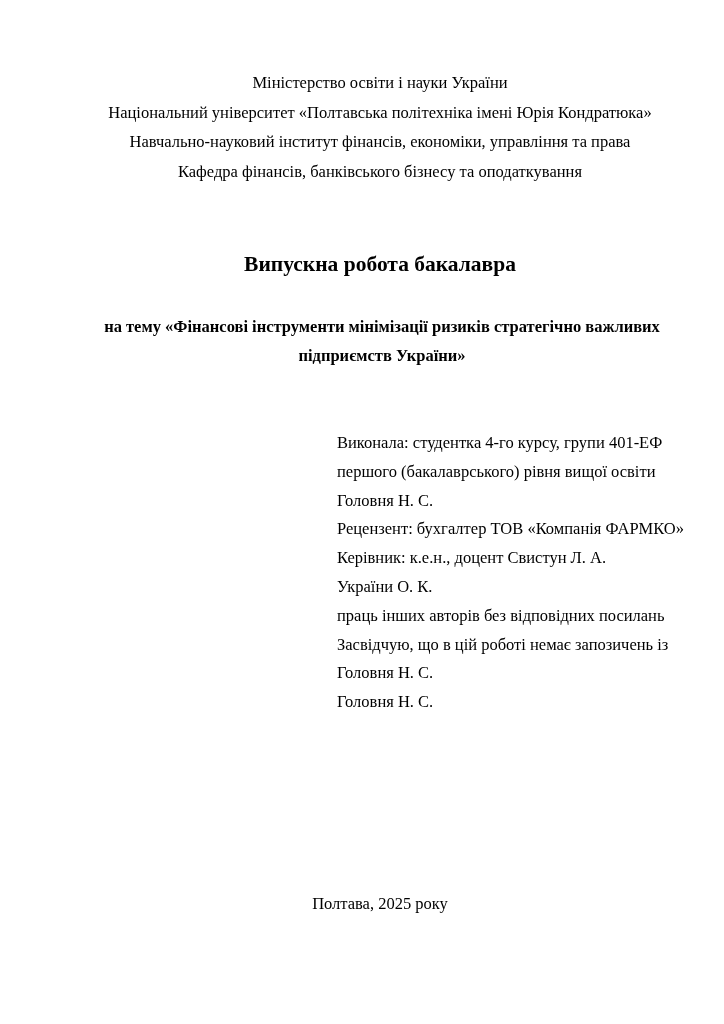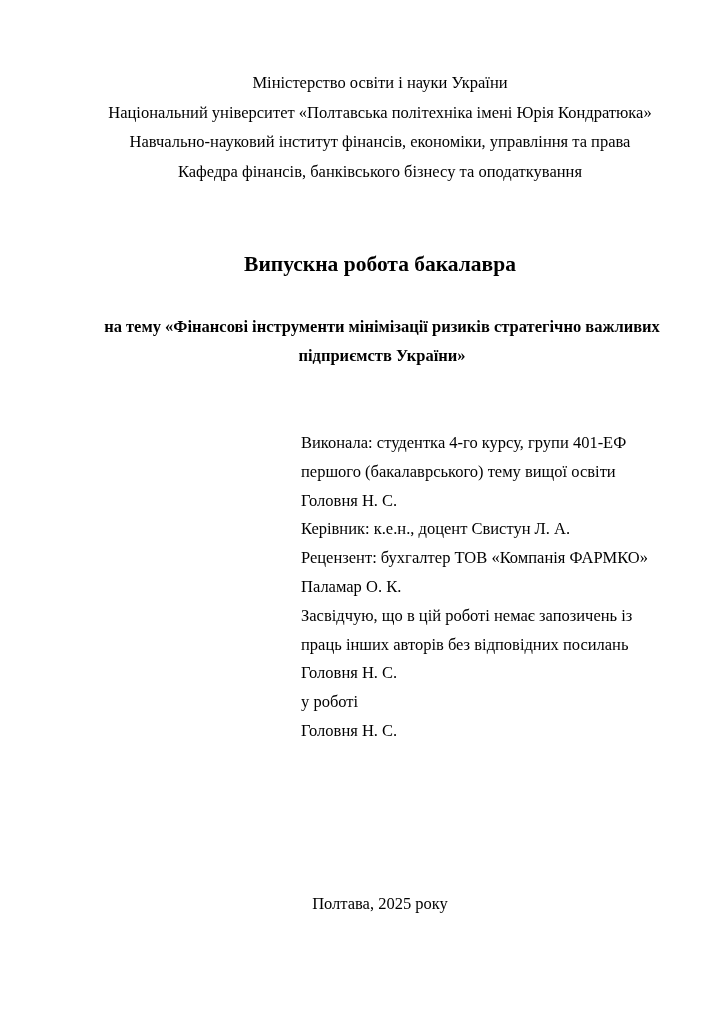--- a/index.html
+++ b/index.html
@@ -64,20 +64,21 @@
       position: absolute;
       left: 301px;
       top: 432px;
       width: 400px;
       font-size: 16.5px;
     }
     .info-line {
       height: 28.8px;
       line-height: 22px;
       white-space: nowrap;
+      margin-left: 36px;
     }
     .footer {
       position: absolute;
       left: 0;
       top: 893px;
       width: 760px;
       text-align: center;
       font-size: 16.5px;
       line-height: 22px;
       white-space: nowrap;
@@ -97,27 +98,26 @@
 
   <div class="title">Випускна робота бакалавра</div>
 
   <div class="topic">
     <div class="topic-line">на тему «Фінансові інструменти мінімізації ризиків стратегічно важливих</div>
     <div class="topic-line">підприємств України»</div>
   </div>
 
   <div class="info-block">
     <div class="info-line">Виконала: студентка 4-го курсу, групи 401-ЕФ</div>
-    <div class="info-line">першого (бакалаврського) тему вищої освіти</div>
+    <div class="info-line">першого (бакалаврського) рівня вищої освіти</div>
     <div class="info-line">Головня Н. С.</div>
+    <div class="info-line">Рецензент: бухгалтер ТОВ «Компанія ФАРМКО»</div>
     <div class="info-line">Керівник: к.е.н., доцент Свистун Л. А.</div>
-    <div class="info-line">Рецензент: бухгалтер ТОВ «Компанія ФАРМКО»</div>
-    <div class="info-line">Паламар О. К.</div>
+    <div class="info-line">України О. К.</div>
+    <div class="info-line">праць інших авторів без відповідних посилань</div>
     <div class="info-line">Засвідчую, що в цій роботі немає запозичень із</div>
-    <div class="info-line">праць інших авторів без відповідних посилань</div>
     <div class="info-line">Головня Н. С.</div>
-    <div class="info-line">у роботі</div>
     <div class="info-line">Головня Н. С.</div>
   </div>
 
   <div class="footer">Полтава, 2025 року</div>
 
 </div>
 
 </body></html>

